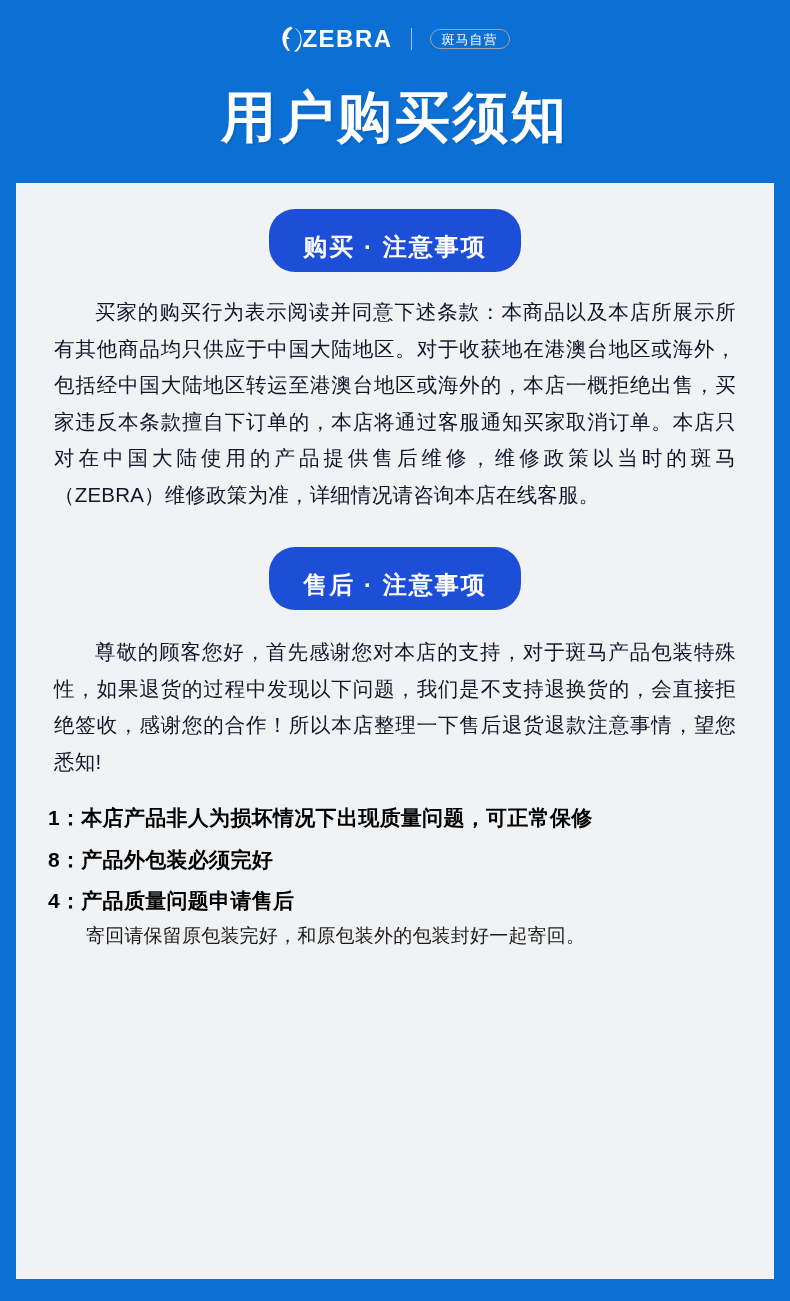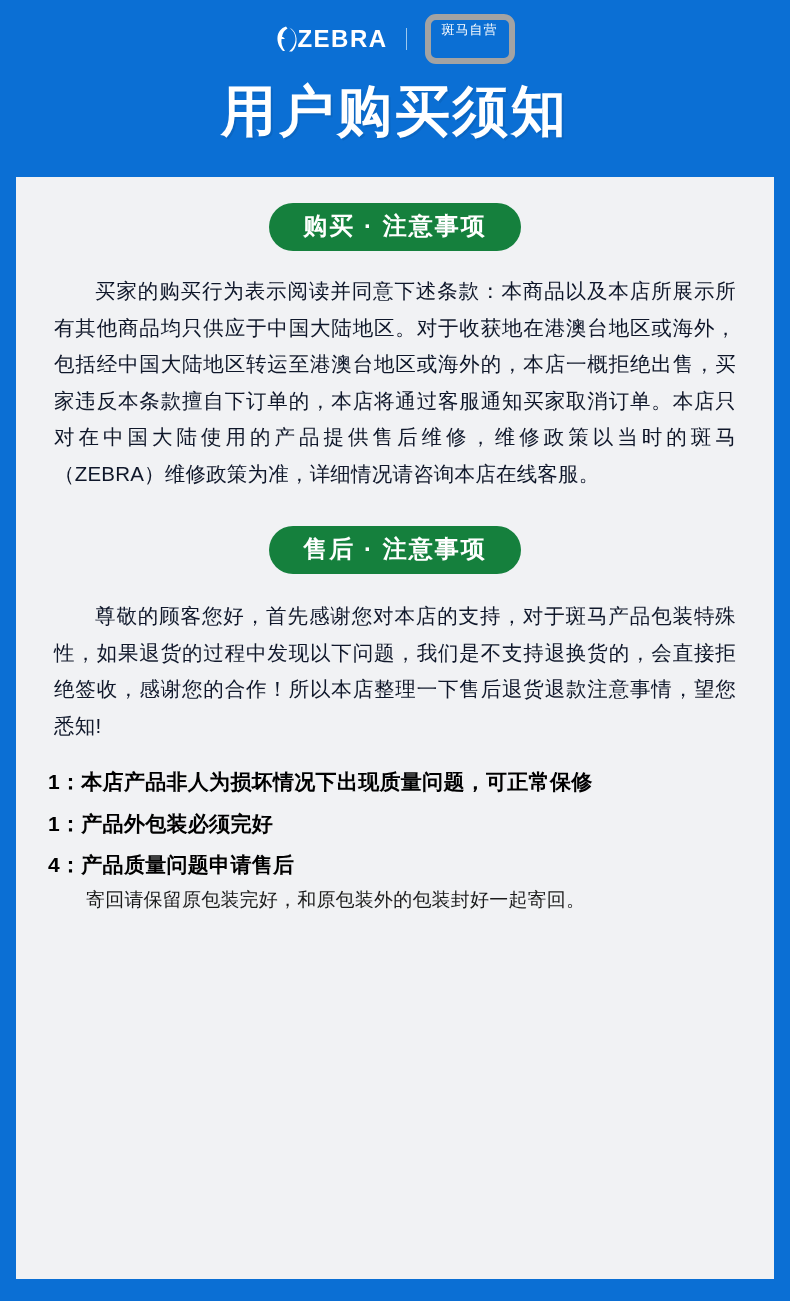--- a/index.html
+++ b/index.html
@@ -47,61 +47,61 @@
     letter-spacing: 1.5px;
     line-height: 1;
   }
   .divider-vert {
     width: 1px;
     height: 22px;
     background: #9dc8ee;
     margin: 0 4px;
   }
   .self-run {
-    border: 6px solid #a3a3a3;
+    border: 1px solid #a3a3a3;
     border-radius: 11px;
     color: #ffffff;
     font-size: 13px;
-    padding: 3px 11px 22px 11px;
+    padding: 3px 11px 2px 11px;
     line-height: 1;
     letter-spacing: 1px;
   }
 
   .main-title {
     text-align: center;
     color: #ffffff;
     font-size: 55px;
     font-weight: bold;
     letter-spacing: 3px;
-    margin-top: 2px;
+    margin-top: 8px;
     margin-bottom: 0;
     line-height: 1.15;
     text-shadow: 2px 2px 0 rgba(0,0,0,0.08);
   }
 
   
   .card {
     margin: 34px 16px 22px 16px;
     background: #f1f2f4;
     flex: 1 1 auto;
     padding: 26px 26px 20px 26px;
     box-sizing: border-box;
   }
 
   .pill-wrap {
     display: flex;
     justify-content: center;
   }
   .pill {
-    background: #15803d;
+    background: #1d4ed8;
     color: #ffffff;
     border-radius: 26px;
     font-size: 24px;
     font-weight: bold;
-    padding: 11px 34px 13px 34px;
+    padding: 26px 34px 13px 34px;
     letter-spacing: 2px;
     line-height: 1;
   }
 
   .para {
     color: #0f172a;
     font-size: 20.5px;
     line-height: 1.78;
     text-align: justify;
     text-indent: 2em;
@@ -170,21 +170,21 @@
     <div class="pill-wrap">
       <div class="pill">售后 · 注意事项</div>
     </div>
     <p class="para tight">尊敬的顾客您好，首先感谢您对本店的支持，对于斑马产品包装特殊性，如果退货的过程中发现以下问题，我们是不支持退换货的，会直接拒绝签收，感谢您的合作！所以本店整理一下售后退货退款注意事情，望您悉知!</p>
 
     <div class="list">
       <div class="list-item">
         <div class="list-head">1：本店产品非人为损坏情况下出现质量问题，可正常保修</div>
       </div>
       <div class="list-item">
-        <div class="list-head">1：产品外包装必须完好</div>
+        <div class="list-head">8：产品外包装必须完好</div>
       </div>
       <div class="list-item">
         <div class="list-head">4：产品质量问题申请售后</div>
         <div class="list-body">寄回请保留原包装完好，和原包装外的包装封好一起寄回。</div>
       </div>
     </div>
 
   </div>
 
 </div>

